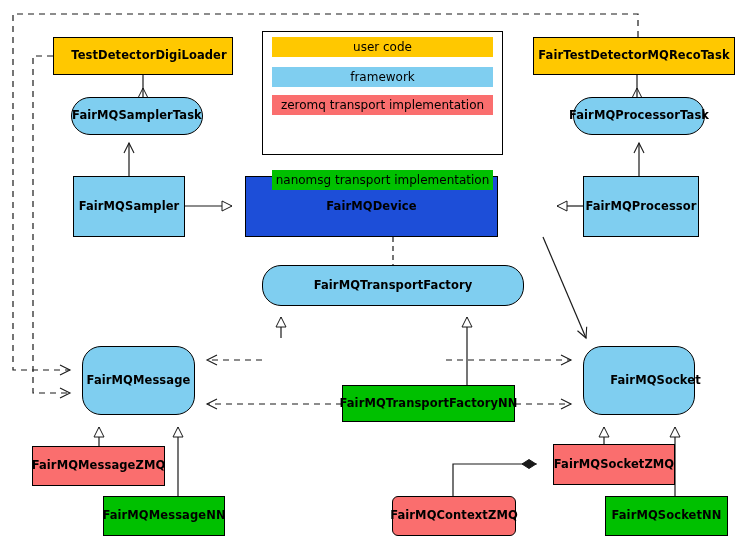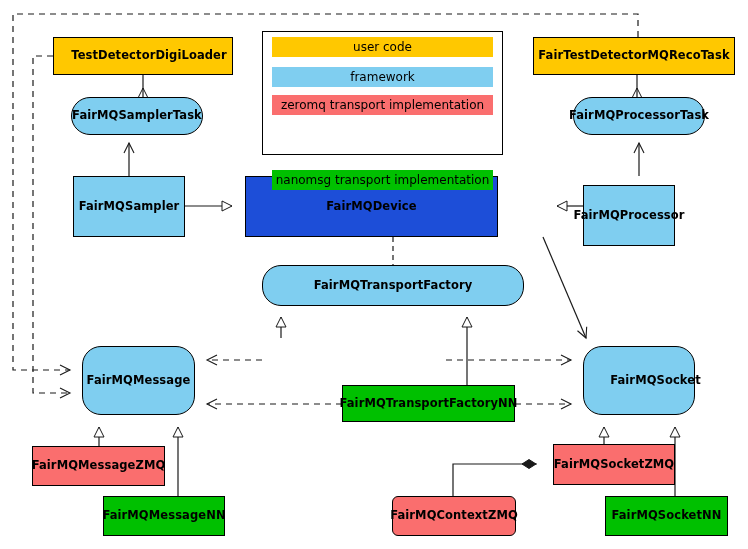--- a/index.html
+++ b/index.html
@@ -131,21 +131,21 @@
   </div>
 
   <div class="node" style="left:73px;top:176px;width:112px;height:61px;background:#7FCEF0;">
     <span>FairMQSampler</span>
   </div>
 
   <div class="node" style="left:245px;top:176px;width:253px;height:61px;background:#1d4ed8;">
     <span>FairMQDevice</span>
   </div>
 
-  <div class="node" style="left:583px;top:176px;width:92px;height:61px;background:#7FCEF0;margin-top:9px;">
+  <div class="node" style="left:583px;top:176px;width:116px;height:61px;background:#7FCEF0;">
     <span>FairMQProcessor</span>
   </div>
 
   <div class="node" style="left:533px;top:37px;width:202px;height:38px;background:#FFC800;">
     <span>FairTestDetectorMQRecoTask</span>
   </div>
 
   <div class="node abstract" style="left:573px;top:97px;width:132px;height:38px;background:#7FCEF0;">
     <span>FairMQProcessorTask</span>
   </div>

